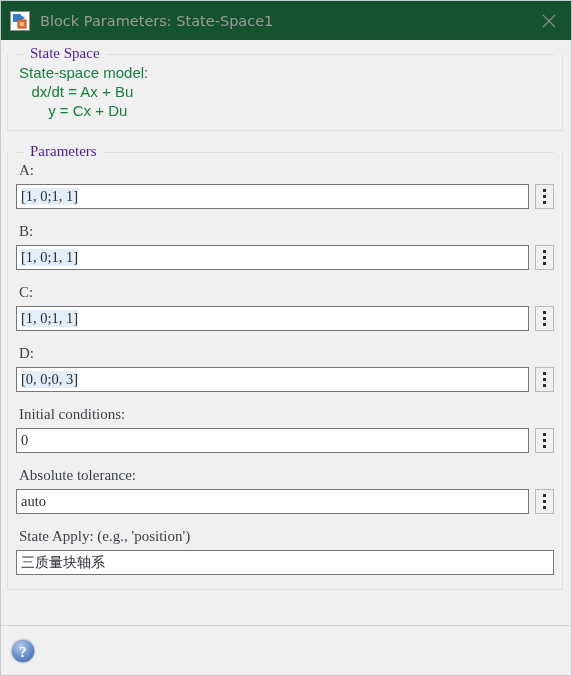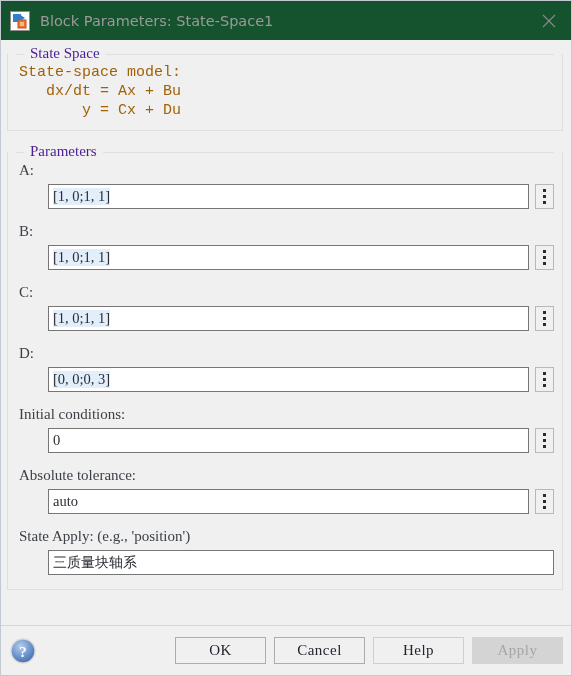--- a/index.html
+++ b/index.html
@@ -123,43 +123,42 @@
     flex: 1 1 auto;
   }
   .gb-content { padding-top: 12px; }
 
   
   #state-space-group { margin-top: 14px; }
   #state-space-group .gb-content { padding-top: 9px; padding-bottom: 4px; }
 
   .model-line {
     font-size: 15px;
-    color: #a16207;
+    color: #15803d;
     line-height: 19px;
     white-space: pre;
     padding-left: 3px;
-    font-family: Liberation Mono, monospace;
+    font-family: Liberation Sans, sans-serif;
   }
 
   
   #parameters-group { margin-top: 21px; }
   #parameters-group .gb-content { padding-top: 10px; padding-bottom: 8px; }
 
   
   .field-label {
     font-size: 15px;
     color: #3c4148;
     margin: 0 0 5px 3px;
     white-space: pre;
   }
   .field-row {
     display: flex;
     align-items: center;
     margin-bottom: 14px;
-    margin-left: 32px;
   }
   .field-row:last-child { margin-bottom: 0; }
 
   .text-input {
     flex: 1 1 auto;
     height: 25px;
     background: #ffffff;
     border: 1px solid #767676;
     box-sizing: border-box;
     display: flex;
@@ -382,21 +381,15 @@
             <stop offset="0%" stop-color="#b9cdea"></stop>
             <stop offset="55%" stop-color="#6d95cf"></stop>
             <stop offset="100%" stop-color="#3f68a8"></stop>
           </radialGradient>
         </defs>
         <circle cx="13" cy="13" r="12" fill="url(#hg)" stroke="#d8d8d8" stroke-width="1.4"></circle>
         <text x="13" y="18.5" font-family="Liberation Serif, serif" font-size="15" font-weight="bold" fill="#ffffff" text-anchor="middle">?</text>
       </svg>
     </div>
     <div class="footer-spacer"></div>
-    <div id="footer-buttons" style="display:flex;">
-        <div class="btn">OK</div>
-        <div class="btn">Cancel</div>
-        <div class="btn flat">Help</div>
-        <div class="btn disabled">Apply</div>
-      </div>
   </div>
 
 </div>
 
 </body></html>

